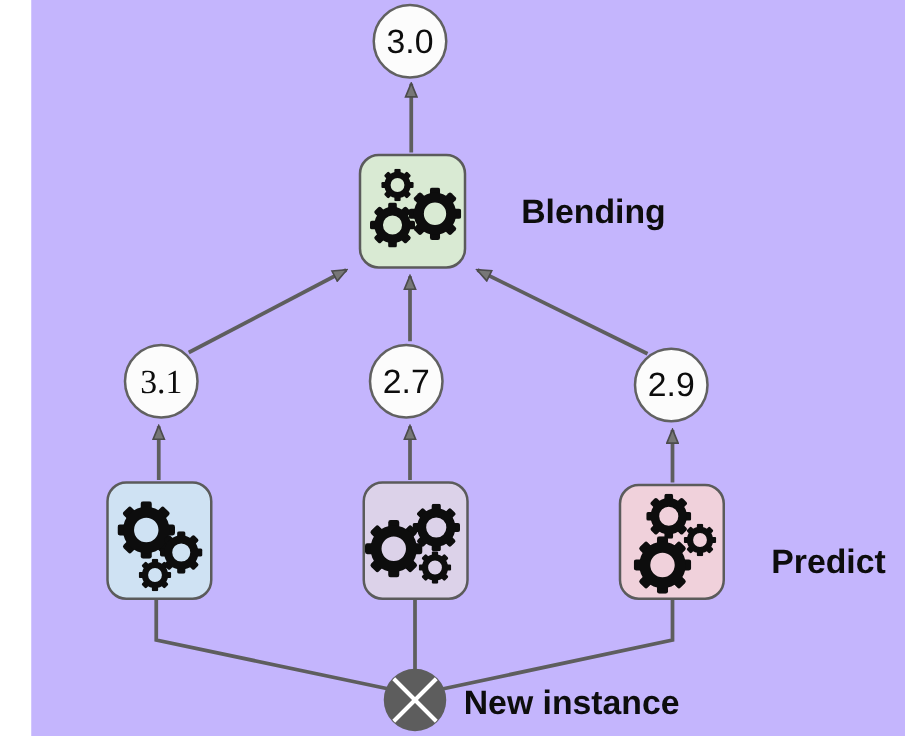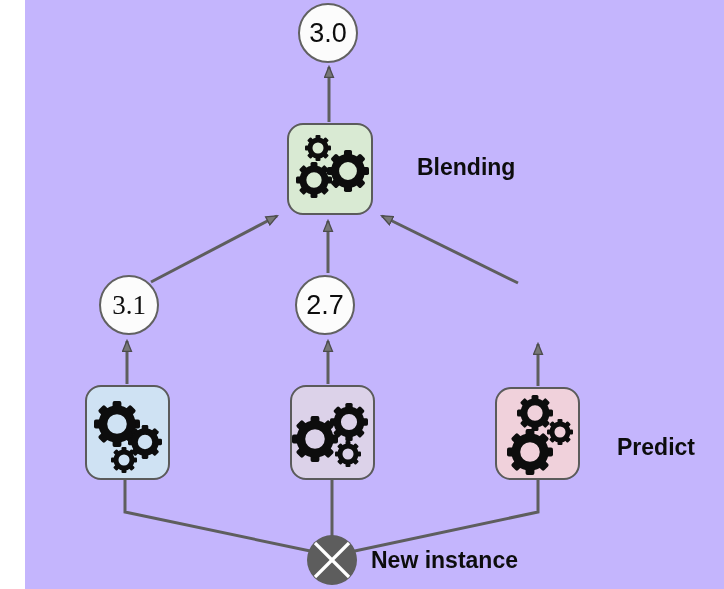--- a/index.html
+++ b/index.html
@@ -37,21 +37,21 @@
     border-radius: 16px;
   }
   .mbox svg { position: absolute; left: 0; top: 0; overflow: visible; }
   .box-blender { left: 262px; top: 123px; width: 86px; height: 92px; background: #d9ead3; }
   .box-p1 { left: 60px;  top: 385px; width: 85px; height: 95px; background: #cfe2f3; }
   .box-p2 { left: 265px; top: 385px; width: 85px; height: 95px; background: #dcd2e9; }
   .box-p3 { left: 470px; top: 387px; width: 85px; height: 93px; background: #f0d1db; }
   .lbl {
     position: absolute;
     font-weight: bold;
-    font-size: 23px;
+    font-size: 27px;
     line-height: 1.1;
     color: #0d0d0d;
     white-space: nowrap;
   }
   .lbl-blending { left: 392px; top: 155px; }
   .lbl-predictions { left: 580px; top: 293px; }
   .lbl-predict { left: 592px; top: 435px; }
   .lbl-new-instance { left: 346px; top: 548px; }
   .gear { fill: #0d0d0d; }
 </style>
@@ -105,20 +105,23 @@
 
   <div class="vnode" style="left:273px; top:3px;">
     <span>3.0</span>
   </div>
   <div class="vnode" style="left:74px; top:275px;font-family:Liberation Serif, serif;">
     <span>3.1</span>
   </div>
   <div class="vnode" style="left:270px; top:275px;">
     <span>2.7</span>
   </div>
+  <div class="vnode" style="left:482px; top:278px;">
+    <span>2.9</span>
+  </div>
 
   <div class="mbox box-blender">
     <svg width="86" height="92" viewBox="0 0 86 92">
       <use href="#gear-sym" x="16" y="10" width="26" height="26"></use>
       <use href="#gear-sym" x="7" y="37" width="36" height="36"></use>
       <use href="#gear-sym" x="38" y="25" width="42" height="42"></use>
     </svg>
   </div>
 
   <div class="mbox box-p1">

